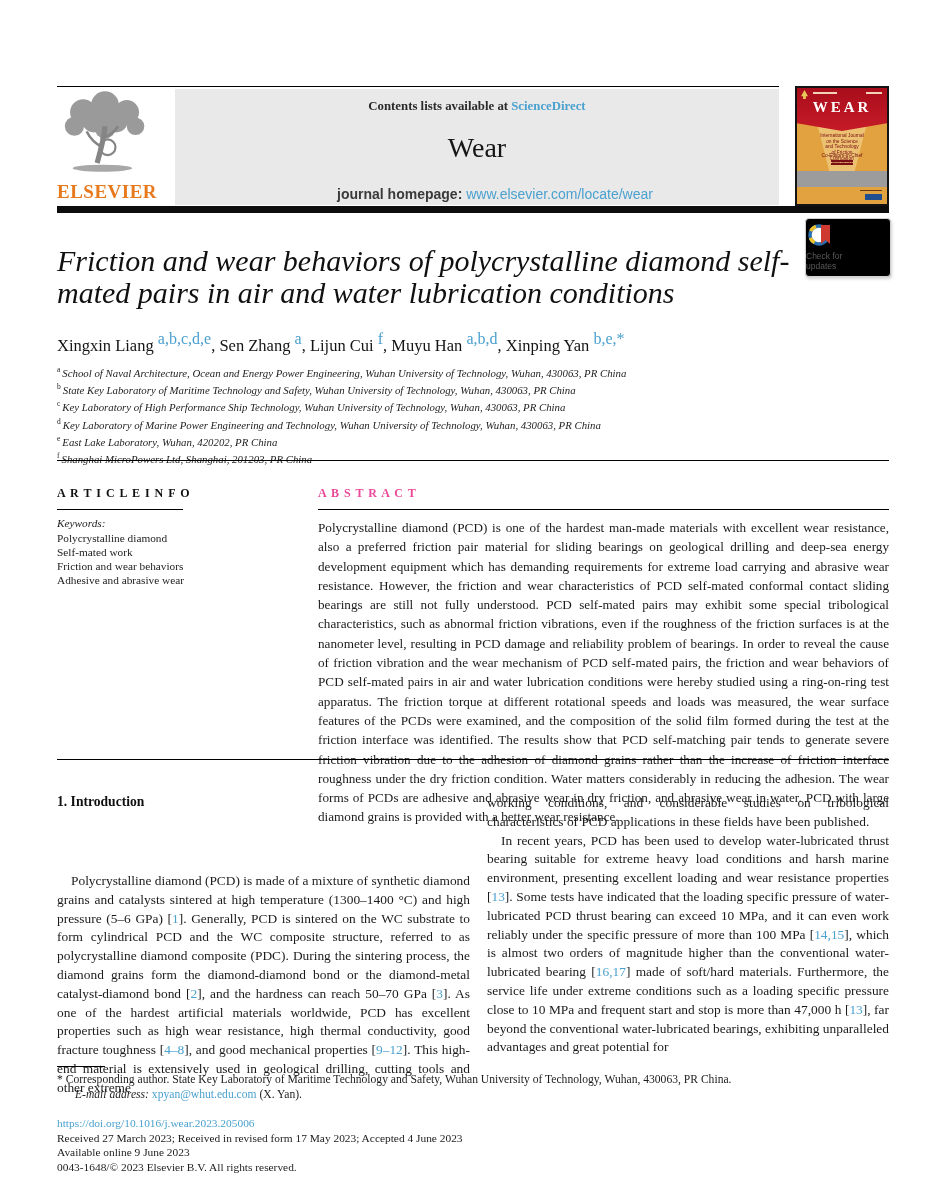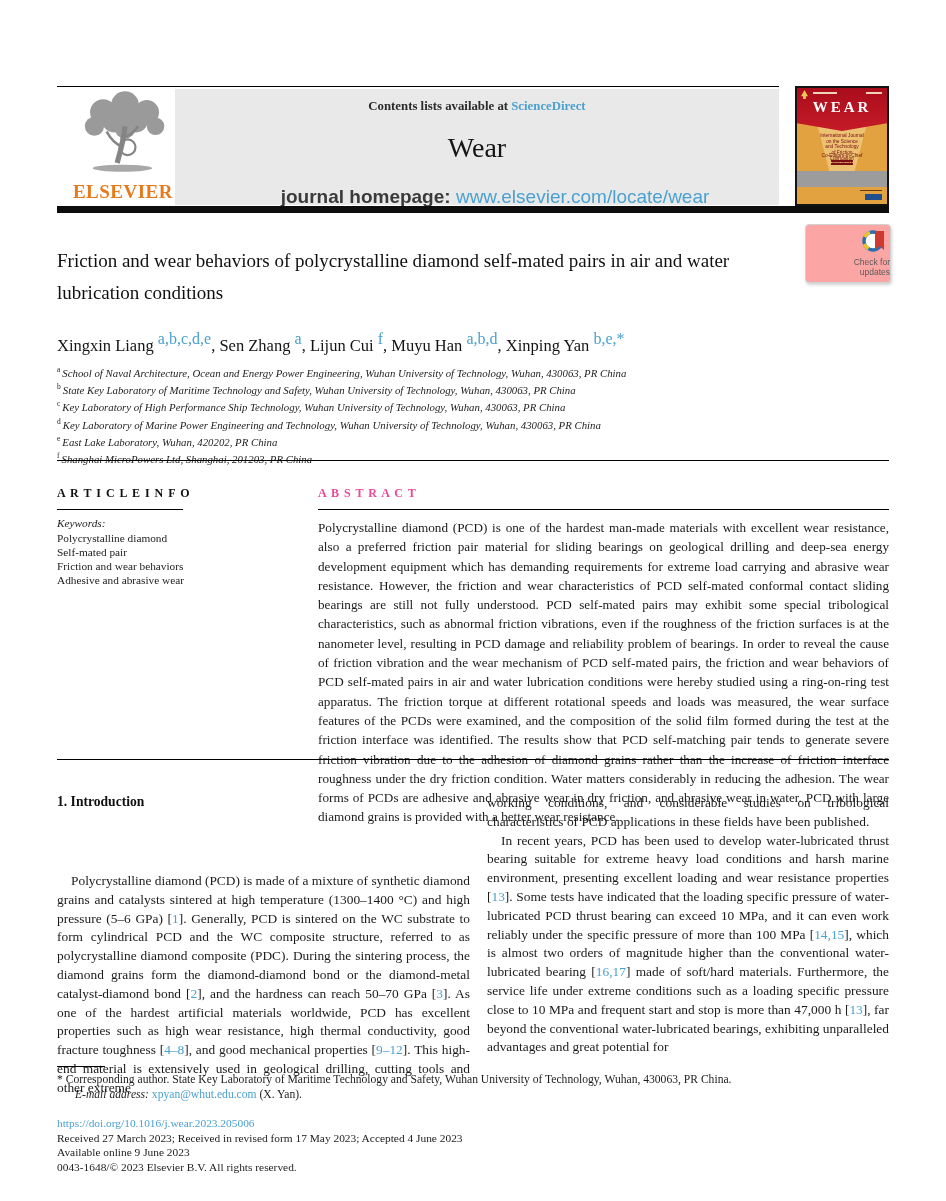--- a/index.html
+++ b/index.html
@@ -5,26 +5,26 @@
   html,body{margin:0;padding:0;background:#ffffff;}
   .page{position:relative;width:946px;height:1201px;background:#fff;margin:0 auto;overflow:hidden;
         font-family:"Liberation Serif", serif;color:#1c1c1c;}
   .abs{position:absolute;}
 
   
   .citation{top:47px;left:0;width:946px;text-align:center;font-size:12.5px;font-weight:bold;color:#2d7cb0;}
 
   
   .header-main{top:86px;left:57px;width:722px;height:120px;border-top:1.5px solid #000;}
-  .logo{position:absolute;top:4px;left:0;width:116px;height:114px;text-align:right;}
+  .logo{position:absolute;top:4px;left:0;width:116px;height:114px;text-align:left;}
   .logo-word{font-size:19px;font-weight:bold;color:#e87a1e;letter-spacing:.5px;margin-top:-2px;font-family:"Liberation Serif",serif;}
   .graybox{position:absolute;top:2px;left:118px;width:604px;height:116px;background:#e9e9e9;text-align:center;}
   .contents-line{margin-top:10px;font-size:12.8px;font-weight:bold;color:#2b2b2b;}
   .jtitle{margin-top:18px;font-size:28px;color:#161616;}
-  .homepage{margin-top:22px;font-size:19px;font-weight:bold;color:#3a3a3a;font-family:"Liberation Sans",sans-serif;padding-left:36px;}
+  .homepage{margin-top:22px;font-size:14px;font-weight:bold;color:#3a3a3a;font-family:"Liberation Sans",sans-serif;padding-left:36px;}
   .lnk{color:#4ba1cf;}
   a.lnk{text-decoration:none;}
 
   
   .cover{top:86px;left:795px;width:94px;height:120px;background:#e2a23f;border:2px solid #141414;box-sizing:border-box;}
   .cov-inner{position:relative;width:100%;height:100%;overflow:hidden;}
   .cov-wedge{position:absolute;top:30%;left:0;width:100%;height:48%;background:#ecc272;
              clip-path:polygon(22% 0,78% 0,62% 100%,38% 100%);}
   .cov-red{position:absolute;top:0;left:0;width:100%;height:37%;
            background:linear-gradient(180deg,#a90d1b,#c61a28);
@@ -39,23 +39,23 @@
   .cov-ed{position:absolute;top:56%;left:0;width:100%;text-align:center;
           font-size:4.8px;color:#6d0b10;font-family:"Liberation Sans",sans-serif;}
   .cov-namebar{position:absolute;left:50%;transform:translateX(-50%);width:22px;height:2px;background:#7a1016;}
   .cov-gray{position:absolute;top:71.5%;left:0;width:100%;height:13.5%;background:#9c9c9c;}
   .cov-bbar{position:absolute;right:5px;height:1.5px;background:#6d3a10;}
   .cov-mark{position:absolute;right:5px;top:91%;width:17px;height:6px;background:#1f4f8f;}
 
   .black-bar{top:206px;left:57px;width:832px;height:7px;background:#0d0d0d;}
 
   
-  .title{top:245px;left:57px;width:745px;font-size:19px;line-height:32px;color:#101010;}
-  .badge{top:224px;left:805px;width:84px;height:57px;background:#fca5a5;border:1px solid #d2d2d2;
-         border-radius:4px;box-shadow:1px 2px 3px rgba(0,0,0,.18);text-align:right;}
+  .title{top:245px;left:57px;width:745px;font-size:30px;line-height:32px;color:#101010;font-style:italic;}
+  .badge{top:218px;left:805px;width:84px;height:57px;background:#000000;border:1px solid #d2d2d2;
+         border-radius:4px;box-shadow:1px 2px 3px rgba(0,0,0,.18);text-align:left;}
   .badge-txt{font-size:8.5px;line-height:9.5px;color:#5a5a5a;font-family:"Liberation Sans",sans-serif;}
 
   
   .authors{top:330px;left:57px;width:800px;font-size:16.5px;color:#141414;}
   .authors sup{font-size:16px;}
   .affils{top:363px;left:57px;width:820px;font-size:10.8px;font-style:italic;line-height:13.6px;color:#222;}
   .affils sup{font-size:7.5px;font-style:normal;margin-right:2px;}
 
   .rule{background:#000;}
   .r1{top:460px;left:57px;width:832px;height:1px;}
@@ -174,21 +174,21 @@
     <div><sup>f</sup><span>Shanghai MicroPowers Ltd, Shanghai, 201203, PR China</span></div>
   </div>
 
   <div class="abs rule r1"></div>
 
   <div class="abs info-head">A R T I C L E  I N F O</div>
   <div class="abs rule info-rule"></div>
   <div class="abs kw-label">Keywords:</div>
   <div class="abs kw-list">
     <div>Polycrystalline diamond</div>
-    <div>Self-mated pair</div>
+    <div>Self-mated work</div>
     <div>Friction and wear behaviors</div>
     <div>Adhesive and abrasive wear</div>
   </div>
 
   <div class="abs abs-head">A B S T R A C T</div>
   <div class="abs rule abs-rule"></div>
   <div class="abs abs-text">Polycrystalline diamond (PCD) is one of the hardest man-made materials with excellent wear resistance, also a preferred friction pair material for sliding bearings on geological drilling and deep-sea energy development equipment which has demanding requirements for extreme load carrying and abrasive wear resistance. However, the friction and wear characteristics of PCD self-mated conformal contact sliding bearings are still not fully understood. PCD self-mated pairs may exhibit some special tribological characteristics, such as abnormal friction vibrations, even if the roughness of the friction surfaces is at the nanometer level, resulting in PCD damage and reliability problem of bearings. In order to reveal the cause of friction vibration and the wear mechanism of PCD self-mated pairs, the friction and wear behaviors of PCD self-mated pairs in air and water lubrication conditions were hereby studied using a ring-on-ring test apparatus. The friction torque at different rotational speeds and loads was measured, the wear surface features of the PCDs were examined, and the composition of the solid film formed during the test at the friction interface was identified. The results show that PCD self-matching pair tends to generate severe friction vibration due to the adhesion of diamond grains rather than the increase of friction interface roughness under the dry friction condition. Water matters considerably in reducing the adhesion. The wear forms of PCDs are adhesive and abrasive wear in dry friction, and abrasive wear in water. PCD with large diamond grains is provided with a better wear resistance.</div>
 
   <div class="abs rule r2"></div>
 

